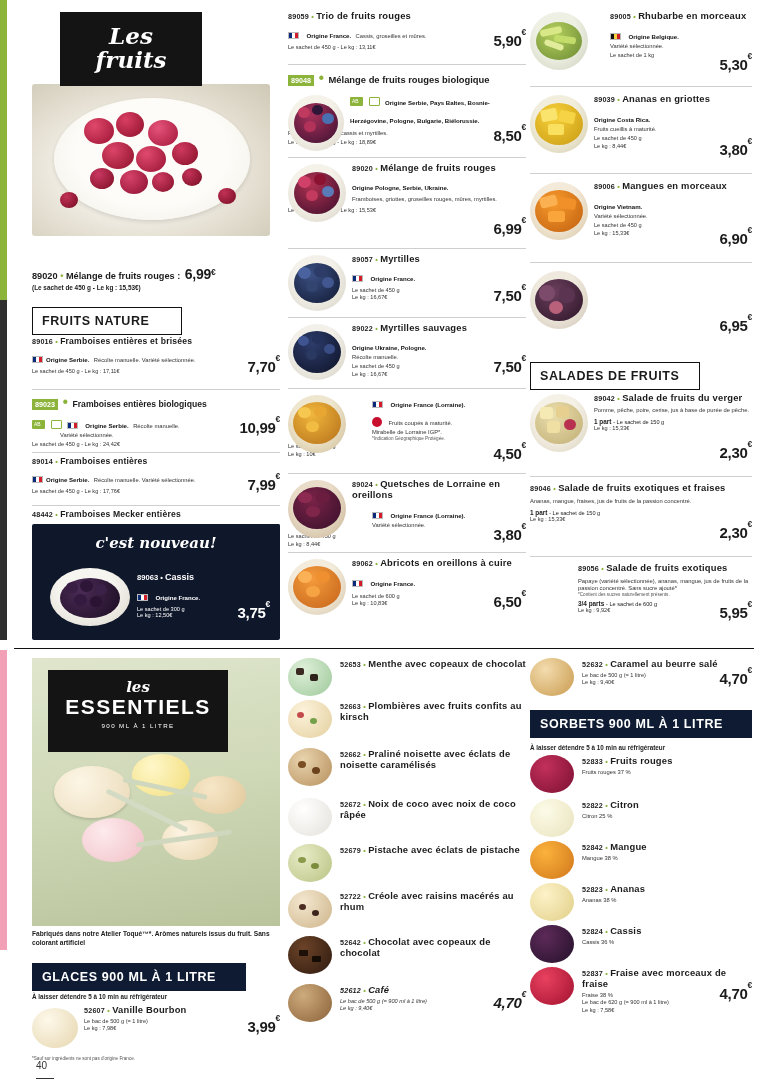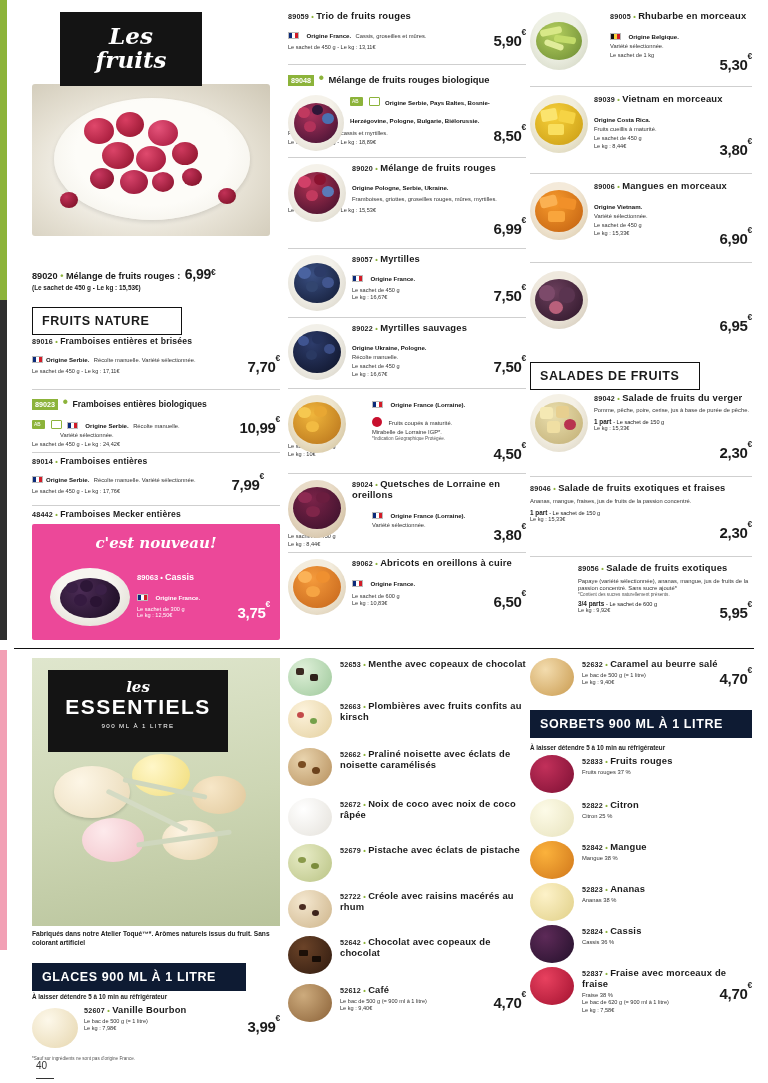--- a/index.html
+++ b/index.html
@@ -75,21 +75,21 @@
 
   
   .hero-label {
     background:#141414; color:#fff; text-align:center;
   }
   .script {
     font-family:"DejaVu Serif", serif; font-style:italic; font-weight:bold;
   }
 
   .teal {
-    background:#ec4899; color:#fff;
+    background:#0f172a; color:#fff;
   }
 
   .footer-num { position:absolute; left:22px; bottom:12px; font-size:10px; color:#333; }
   .footnote { font-size:4.6px; color:#555; }
   .hr-thin { height:1px; background:#111; }
   .hr-grey { height:1px; background:#cfcfcf; }
 </style>
 </head>
 <body>
 
@@ -170,21 +170,21 @@
       <div style="position:absolute;right:0;top:26px;" class="price"><span>10,99</span><sup>€</sup></div>
     </div>
     <div class="hr-grey" style="margin:1px 0 3px;"></div>
 
     <div class="prod" style="height:48px;">
       <div class="code"><span>89014</span> <span style="color:#8cb33a">•</span>
         <span class="pname">Framboises entières</span></div>
       <div style="margin-top:2px;"><span class="flag"></span><span class="porigin">Origine Serbie.</span>
         <span class="pdesc">Récolte manuelle. Variété sélectionnée.</span></div>
       <div class="pinfo" style="margin-top:2px;">Le sachet de 450 g - Le kg : 17,76€</div>
-      <div style="position:absolute;right:16px;top:20px;" class="price"><span>7,99</span><sup>€</sup></div>
+      <div style="position:absolute;right:0;top:20px;" class="price"><span>7,99</span><sup>€</sup></div>
     </div>
     <div class="hr-grey" style="margin:1px 0 3px;"></div>
 
     <div class="prod" style="height:44px;">
       <div class="code"><span>48442</span> <span style="color:#8cb33a">•</span>
         <span class="pname">Framboises Mecker entières</span></div>
       <div style="margin-top:2px;"><span class="flag"></span><span class="porigin">Origine France.</span></div>
       <div class="pinfo" style="margin-top:2px;">Le sachet de 300 g - Le kg : 26,63€</div>
       <div style="position:absolute;right:0;top:18px;" class="price"><span>7,99</span><sup>€</sup></div>
     </div>
@@ -393,21 +393,21 @@
 
     <div class="prod" style="min-height:76px;">
       <div style="position:absolute;left:0;top:2px;width:58px;height:58px;border-radius:50%;overflow:hidden;background:radial-gradient(ellipse at 45% 35%,#f2eedd 0 45%,#d2caa8 100%);">
         <div style="position:absolute;left:5px;top:8px;width:48px;height:42px;border-radius:50%;background:radial-gradient(circle at 40% 30%,#f7d13b,#c89a12);"></div>
         <div style="position:absolute;left:11px;top:14px;width:16px;height:12px;background:#fbe46e;border-radius:2px;transform:rotate(-10deg);"></div>
         <div style="position:absolute;left:29px;top:16px;width:16px;height:12px;background:#f6d344;border-radius:2px;transform:rotate(12deg);"></div>
         <div style="position:absolute;left:18px;top:29px;width:16px;height:11px;background:#fae05f;border-radius:2px;"></div>
       </div>
       <div style="margin-left:64px;">
         <div class="code"><span>89039</span> <span style="color:#8cb33a">•</span>
-          <span class="pname big">Vietnam en morceaux</span></div>
+          <span class="pname big">Ananas en griottes</span></div>
         <div style="margin-top:4px;"><span class="porigin">Origine Costa Rica.</span></div>
         <div class="pdesc">Fruits cueillis à maturité.</div>
         <div class="pinfo" style="margin-top:2px;">Le sachet de 450 g</div>
         <div class="pinfo">Le kg : 8,44€</div>
       </div>
       <div class="price" style="position:absolute;right:0;top:48px;"><span>3,80</span><sup>€</sup></div>
     </div>
     <div class="hr-grey" style="margin:4px 0 6px;"></div>
 
     <div class="prod" style="min-height:78px;">
@@ -607,21 +607,21 @@
       <div style="position:absolute;left:0;top:0;width:44px;height:38px;border-radius:50%;background:radial-gradient(circle at 35% 30%,#6b4328,#2f1a0f);overflow:hidden;">
         <div style="position:absolute;left:11px;top:14px;width:9px;height:6px;background:#1d1008;border-radius:1px;"></div>
         <div style="position:absolute;left:24px;top:20px;width:9px;height:6px;background:#160c06;border-radius:1px;"></div>
       </div>
       <div style="margin-left:52px;">
         <div class="code"><span>52642</span> <span style="color:#8cb33a">•</span>
           <span class="pname big">Chocolat avec copeaux de chocolat</span></div>
       </div>
     </div>
 
-    <div class="prod" style="min-height:46px;">
+    <div class="prod" style="min-height:46px;font-style:italic;">
       <div style="position:absolute;left:0;top:0;width:44px;height:38px;border-radius:50%;background:radial-gradient(circle at 35% 30%,#cdab7d,#8a6137);"></div>
       <div style="margin-left:52px;">
         <div class="code"><span>52612</span> <span style="color:#8cb33a">•</span>
           <span class="pname big">Café</span></div>
         <div class="pinfo" style="margin-top:3px;">Le bac de 500 g (= 900 ml à 1 litre)</div>
         <div class="pinfo">Le kg : 9,40€</div>
       </div>
       <div class="price" style="position:absolute;right:0;top:10px;"><span>4,70</span><sup>€</sup></div>
     </div>
   </div>

